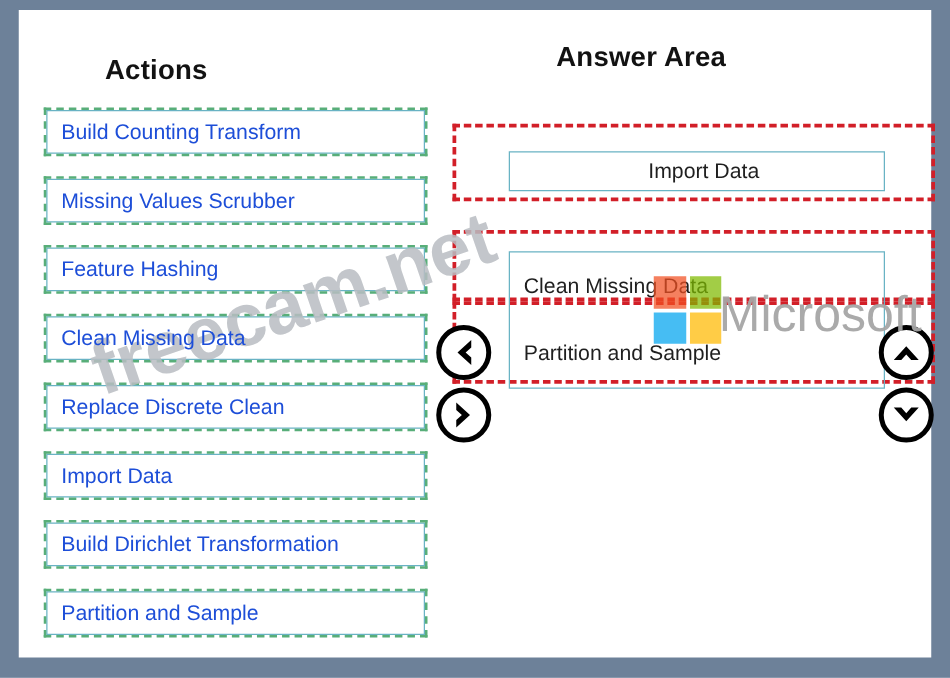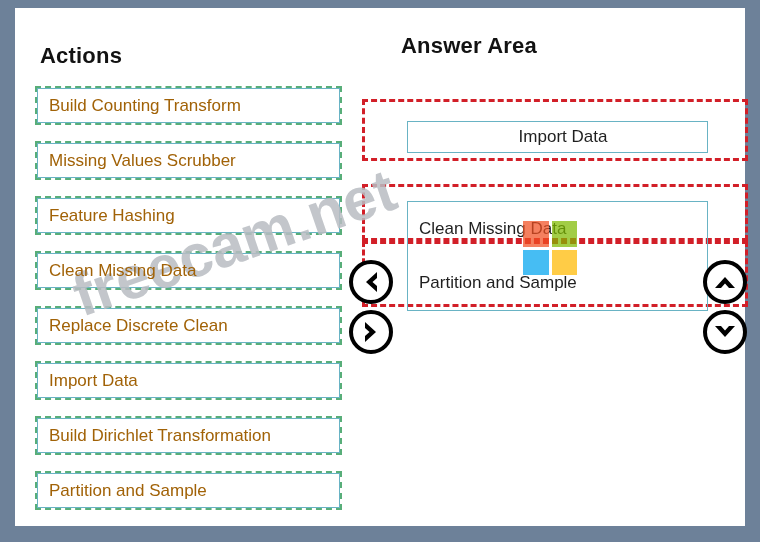--- a/index.html
+++ b/index.html
@@ -22,20 +22,21 @@
   }
 
   
   .heading {
     position: absolute;
     font-weight: bold;
     font-size: 22px;
     color: #121212;
     letter-spacing: .2px;
     white-space: nowrap;
+    margin-left: 44px;
   }
   #actions-heading { left: 25px; top: 35px; }
   #answer-heading  { left: 386px; top: 25px; }
 
   
   #actions-list {
     position: absolute;
     left: 22px; top: 80px;
     width: 303px;
   }
@@ -54,21 +55,21 @@
     left: -3px; top: -3px; right: -3px; bottom: -3px;
     border: 2.5px dashed #4aa86e;
     pointer-events: none;
     opacity: .92;
   }
   .action-item .lbl {
     position: relative;
     z-index: 2;
     padding-left: 11px;
     font-size: 17px;
-    color: #a16207;
+    color: #1d4ed8;
     white-space: nowrap;
   }
 
   
   #answer-area {
     position: absolute;
     left: 339px; top: 80px;
     width: 400px; height: 300px;
   }
   .dropzone {
@@ -242,15 +243,16 @@
 
     <div class="wm-text" id="wm-freecam">freecam.net</div>
 
     <div id="ms-logo">
       <i style="background:#f25022"></i>
       <i style="background:#7fba00"></i>
       <i style="background:#00a4ef"></i>
       <i style="background:#ffb900"></i>
     </div>
 
+    <div class="wm-text" id="wm-microsoft">Microsoft</div>
 
   </div>
 </div>
 
 </body></html>

